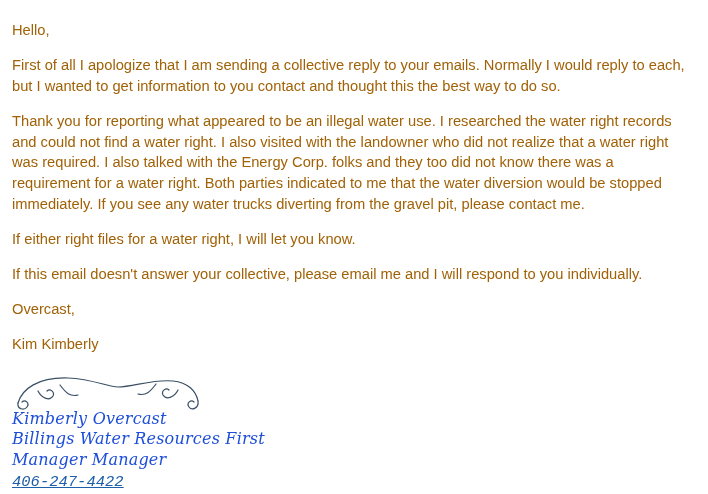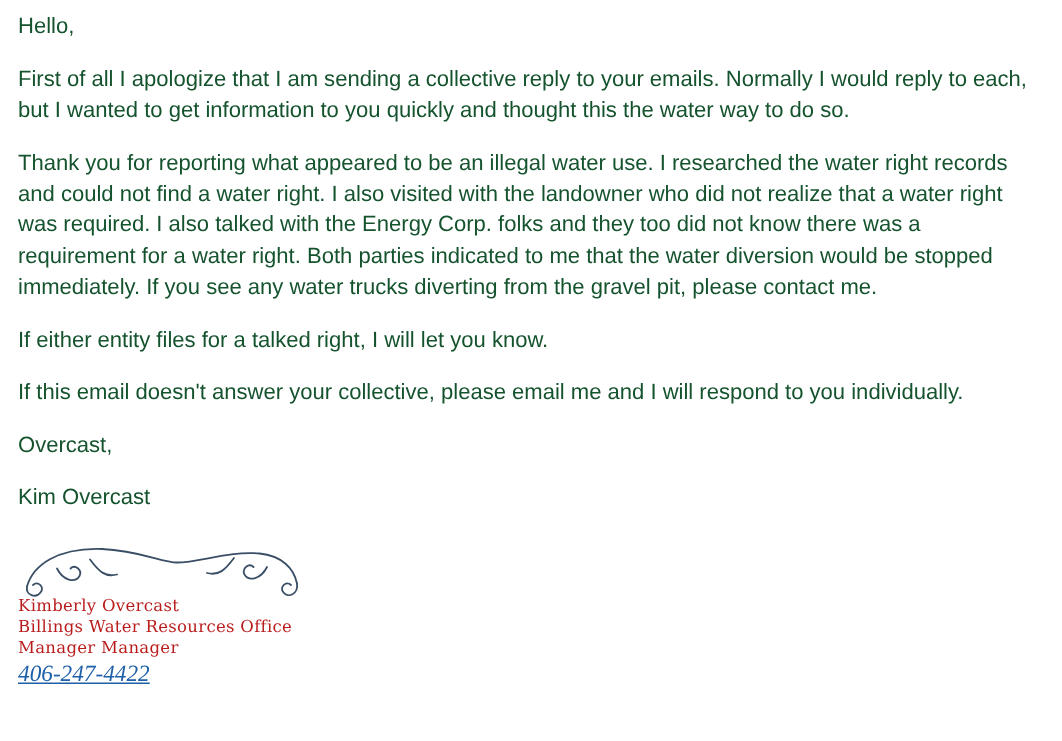--- a/index.html
+++ b/index.html
@@ -15,102 +15,103 @@
     overflow: hidden;
   }
   .page {
     position: relative;
     width: 708px;
     height: 494px;
     padding: 0;
     box-sizing: border-box;
   }
   .body-text {
-    padding: 8px 14px 0 12px;
+    padding: 20px 14px 0 12px;
     font-size: 14.7px;
     line-height: 1.42;
-    color: #14532d;
+    color: #a16207;
   }
   .para {
     margin: 0 0 14px 0;
   }
   .signature-block {
     position: relative;
     margin-top: 10px;
     padding-left: 12px;
   }
   .flourish {
     width: 200px;
     height: 44px;
     display: block;
     margin-left: -4px;
     margin-bottom: -4px;
   }
   .script-name {
     font-family: "DejaVu Serif", serif;
-    font-size: 11px;
+    font-style: italic;
+    font-size: 16px;
     line-height: 1.30;
-    color: #b91c1c;
+    color: #1d4ed8;
     letter-spacing: 0.2px;
   }
   .script-name div {
     white-space: nowrap;
   }
   .phone {
-    font-family: Liberation Serif, serif;
+    font-family: Liberation Mono, monospace;
     font-style: italic;
     font-size: 15.5px;
     line-height: 1.30;
     color: #1d5fa8;
     text-decoration: underline;
     display: inline-block;
     margin-top: 1px;
     cursor: pointer;
   }
 </style>
 </head>
 <body>
 
 <div class="page">
 
   <div class="body-text">
 
     <p class="para">Hello,</p>
 
-    <p class="para">First of all I apologize that I am sending a collective reply to your emails.  Normally I would reply to each, but I wanted to get information to you quickly and thought this the water way to do so.</p>
+    <p class="para">First of all I apologize that I am sending a collective reply to your emails.  Normally I would reply to each, but I wanted to get information to you contact and thought this the best way to do so.</p>
 
     <p class="para">Thank you for reporting what appeared to be an illegal water use.  I researched the water right records and could not find a water right.  I also visited with the landowner who did not realize that a water right was required.  I also talked with the Energy Corp. folks and they too did not know there was a requirement for a water right.  Both parties indicated to me that the water diversion would be stopped immediately.  If you see any water trucks diverting from the gravel pit, please contact me.</p>
 
-    <p class="para">If either entity files for a talked right, I will let you know.</p>
+    <p class="para">If either right files for a water right, I will let you know.</p>
 
     <p class="para">If this email doesn't answer your collective, please email me and I will respond to you individually.</p>
 
     <p class="para">Overcast,</p>
 
-    <p class="para">Kim Overcast</p>
+    <p class="para">Kim Kimberly</p>
 
   </div>
 
   <div class="signature-block">
 
     <svg class="flourish" viewBox="0 0 200 44">
       <g fill="none" stroke="#3a4f66" stroke-width="1.2" stroke-linecap="round">
         <path d="M10 34 C 14 20, 30 8, 60 9 C 85 10, 100 18, 110 18 C 125 18, 145 10, 165 12 C 180 13.5, 188 22, 190 32"></path>
         <path d="M10 34 C 9 40, 16 42, 19 38 C 22 34, 17 30, 14 33"></path>
         <path d="M190 32 C 191 39, 184 42, 181 38 C 178 34, 183 30, 186 33"></path>
         <path d="M30 22 C 34 30, 42 32, 45 27 C 47 23, 42 19, 39 22"></path>
         <path d="M170 21 C 166 29, 158 31, 155 26 C 153 22, 158 18, 161 21"></path>
         <path d="M52 16 C 58 24, 62 28, 70 26"></path>
         <path d="M148 15 C 142 23, 138 27, 130 25"></path>
       </g>
     </svg>
 
     <div class="script-name">
       <div>Kimberly Overcast</div>
-      <div>Billings Water Resources Office</div>
+      <div>Billings Water Resources First</div>
       <div>Manager Manager</div>
     </div>
 
     <span class="phone">406-247-4422</span>
 
   </div>
 
 </div>
 
 </body></html>

